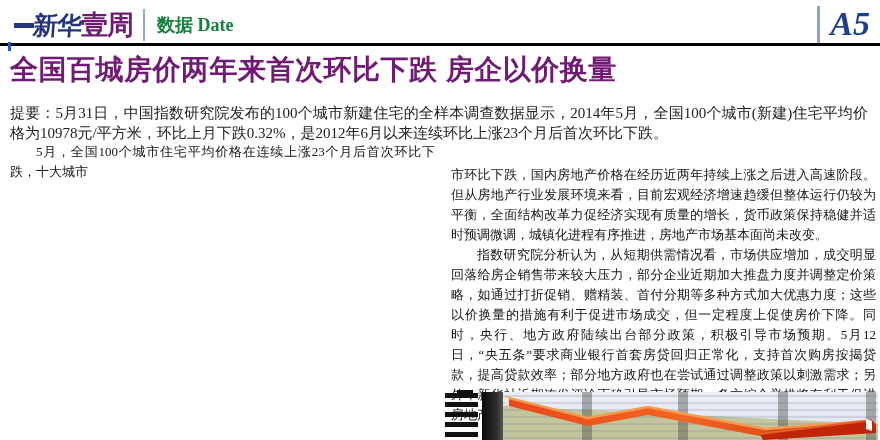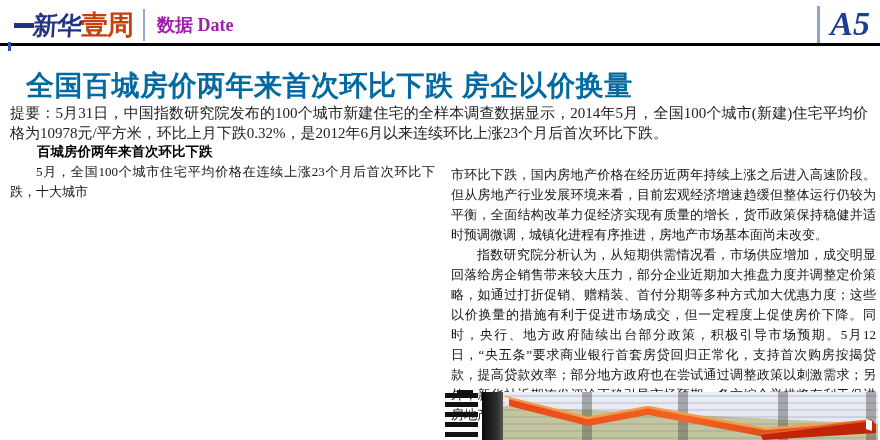--- a/index.html
+++ b/index.html
@@ -4,34 +4,34 @@
 <style>
   html,body{margin:0;padding:0;background:#888;}
   .page{position:relative;width:880px;height:440px;background:#ffffff;overflow:hidden;
         font-family:"Liberation Serif",serif;color:#141414;margin:0 auto;}
 
   
   .masthead{position:absolute;top:6px;left:14px;height:38px;display:flex;align-items:center;}
   .logo{display:flex;align-items:center;font-family:"Liberation Sans",sans-serif;font-weight:bold;}
   .logo-dash{width:20px;height:5px;background:#24337f;margin-right:-1px;}
   .logo-part1{font-size:25px;color:#24337f;letter-spacing:-1px;transform:skewX(-4deg);}
-  .logo-part2{font-size:27px;color:#c2410c;letter-spacing:-1px;}
+  .logo-part2{font-size:27px;color:#701a75;letter-spacing:-1px;}
   .mast-divider{width:2px;height:32px;background:#97a6cf;margin:0 12px 0 10px;}
-  .section-label{font-size:18px;font-weight:bold;color:#a21caf;}
+  .section-label{font-size:18px;font-weight:bold;color:#15803d;}
   .mast-right{position:absolute;top:4px;right:10px;display:flex;align-items:center;}
   .mast-divider2{width:3px;height:37px;background:#8fa2cc;margin-right:10px;margin-top:2px;}
   .page-no{font-size:34px;line-height:38px;font-weight:bold;font-style:italic;color:#1c3f93;}
 
   .top-rule{position:absolute;top:43px;left:0;width:880px;height:3px;background:#000;}
   .blue-tick{position:absolute;top:42px;left:8px;width:3px;height:9px;background:#2b55c0;}
 
   
-  .headline{position:absolute;top:51px;left:10px;margin:16px;white-space:nowrap;
+  .headline{position:absolute;top:51px;left:10px;margin:0;white-space:nowrap;
             font-family:"Liberation Sans",sans-serif;font-weight:900;font-size:28px;
-            letter-spacing:.5px;color:#0369a1;}
+            letter-spacing:.5px;color:#701a75;}
   .lead{position:absolute;top:103px;left:10px;width:858px;margin:0;
         font-size:15px;line-height:20px;text-align:justify;color:#222;}
 
   
   .columns{position:absolute;top:142px;left:10px;width:866px;display:flex;gap:16px;}
   .col{width:425px;font-size:13px;line-height:20px;text-align:justify;}
   .col p{margin:0;text-indent:2em;}
   .col p.cont{text-indent:0;margin-top:23px;}
   .col h3{margin:0;font-size:13.5px;line-height:20px;text-indent:2em;font-weight:bold;
           font-family:"Liberation Sans",sans-serif;color:#000;}
@@ -60,21 +60,20 @@
   </div>
 
   <div class="top-rule"></div>
   <div class="blue-tick"></div>
 
   <h1 class="headline">全国百城房价两年来首次环比下跌 房企以价换量</h1>
   <p class="lead">提要：5月31日，中国指数研究院发布的100个城市新建住宅的全样本调查数据显示，2014年5月，全国100个城市(新建)住宅平均价格为10978元/平方米，环比上月下跌0.32%，是2012年6月以来连续环比上涨23个月后首次环比下跌。</p>
 
   <div class="columns">
     <div class="col">
-      <h3>百城房价两年来首次环比下跌</h3>
       <p>5月，全国100个城市住宅平均价格在连续上涨23个月后首次环比下跌，十大城市</p>
     </div>
     <div class="col">
       <p class="cont">市环比下跌，国内房地产价格在经历近两年持续上涨之后进入高速阶段。但从房地产行业发展环境来看，目前宏观经济增速趋缓但整体运行仍较为平衡，全面结构改革力促经济实现有质量的增长，货币政策保持稳健并适时预调微调，城镇化进程有序推进，房地产市场基本面尚未改变。</p>
       <p>指数研究院分析认为，从短期供需情况看，市场供应增加，成交明显回落给房企销售带来较大压力，部分企业近期加大推盘力度并调整定价策略，如通过打折促销、赠精装、首付分期等多种方式加大优惠力度；这些以价换量的措施有利于促进市场成交，但一定程度上促使房价下降。同时，央行、地方政府陆续出台部分政策，积极引导市场预期。5月12日，“央五条”要求商业银行首套房贷回归正常化，支持首次购房按揭贷款，提高贷款效率；部分地方政府也在尝试通过调整政策以刺激需求；另外，新华社近期连发评论正确引导市场预期，多方综合举措将有利于促进房地产市场平稳健康发展。</p>
     </div>
   </div>
 
   <div class="chart-wrap">
     <svg width="433" height="50" viewBox="0 0 433 50">

